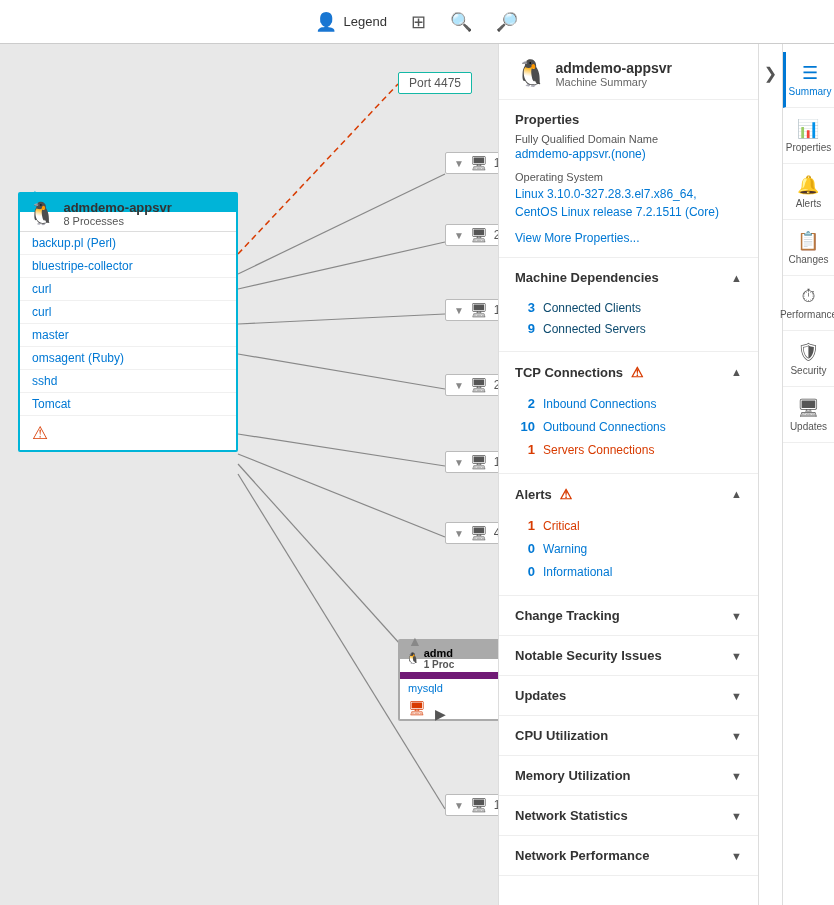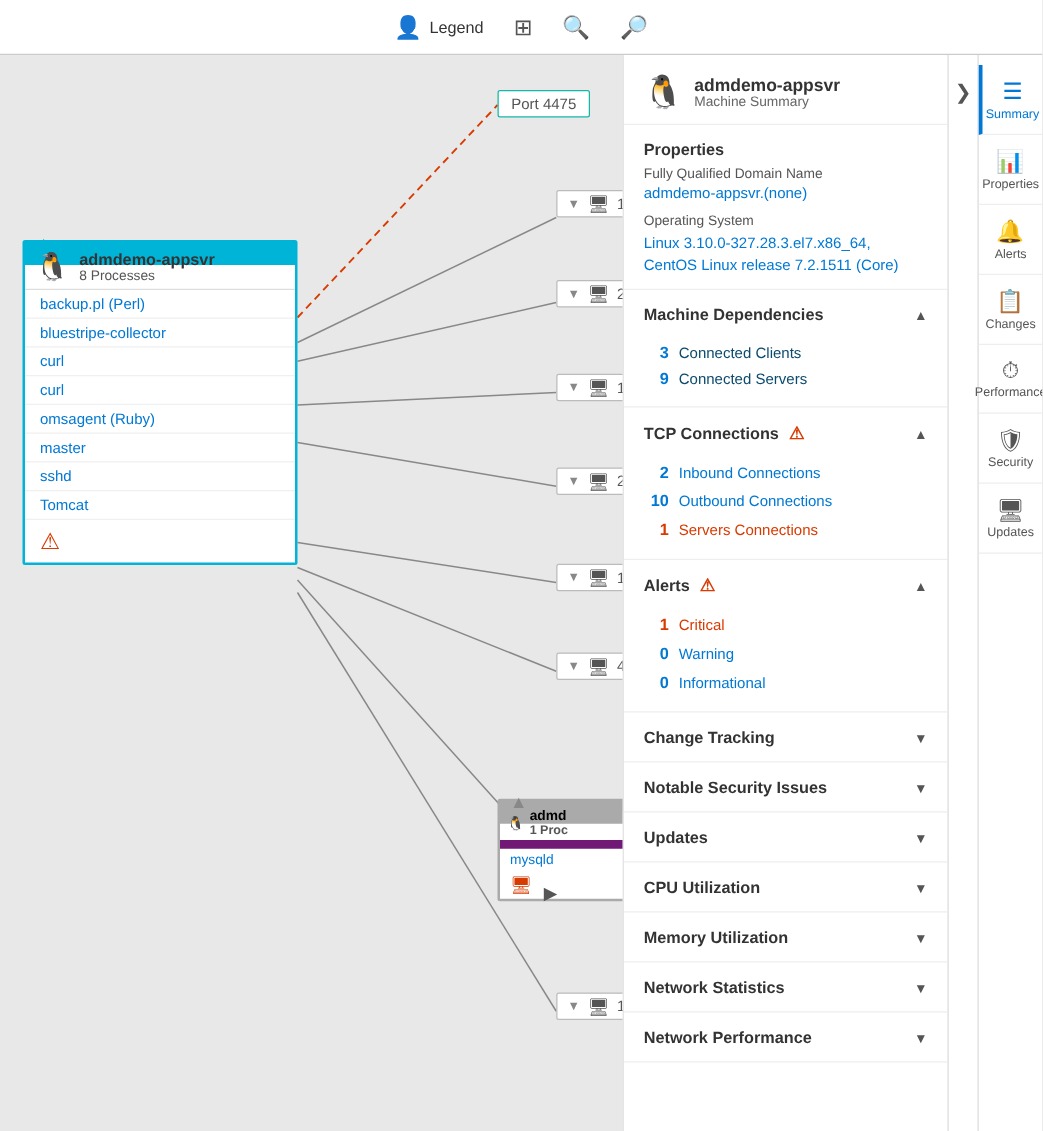--- a/index.html
+++ b/index.html
@@ -170,21 +170,21 @@
     .property-value.multiline { line-height: 1.5; }
 
     .view-more { font-size: 12px; color: #0078d4; padding: 0 16px 12px; cursor: pointer; }
 
     .divider { border: none; border-top: 1px solid #eee; margin: 0; }
 
     .collapsible-section {
       border-bottom: 1px solid #eee;
     }
     .collapsible-header {
-      display: flex; align-items: flex-end; justify-content: space-between;
+      display: flex; align-items: center; justify-content: space-between;
       padding: 12px 16px;
       cursor: pointer;
       font-weight: 600; font-size: 13px; color: #333;
     }
     .collapsible-arrow { color: #555; font-size: 11px; }
     .collapsible-content { padding: 0 16px 12px; }
 
     .stat-row {
       display: flex; align-items: center; gap: 8px; padding: 4px 0;
     }
@@ -293,22 +293,22 @@
         <div>
           <div class="node-title">admdemo-appsvr</div>
           <div class="node-subtitle">8 Processes</div>
         </div>
       </div>
       <div class="process-list">
         <div class="process-item">backup.pl (Perl)</div>
         <div class="process-item">bluestripe-collector</div>
         <div class="process-item">curl</div>
         <div class="process-item">curl</div>
+        <div class="process-item">master</div>
         <div class="process-item">omsagent (Ruby)</div>
-        <div class="process-item">master</div>
         <div class="process-item">sshd</div>
         <div class="process-item">Tomcat</div>
       </div>
       <div class="warning-icon-bottom">⚠</div>
     </div>
 
     <div style="position:absolute;top:108px;left:445px;" class="remote-node">
       <span class="expand-btn">▼</span>
       <span class="monitor-icon">🖥</span>
       <span>10</span>
@@ -382,20 +382,21 @@
 
       <div class="section-header">Properties</div>
       <div class="property-group">
         <div class="property-label">Fully Qualified Domain Name</div>
         <div class="property-value">admdemo-appsvr.(none)</div>
       </div>
       <div class="property-group">
         <div class="property-label">Operating System</div>
         <div class="property-value multiline">Linux 3.10.0-327.28.3.el7.x86_64, CentOS Linux release 7.2.1511 (Core)</div>
       </div>
+      <div class="view-more">View More Properties...</div>
       <hr class="divider">
 
       <div class="collapsible-section">
         <div class="collapsible-header">
           <span>Machine Dependencies</span>
           <span class="collapsible-arrow">▲</span>
         </div>
         <div class="deps-section">
           <div class="deps-row">
             <span class="deps-num">3</span>

